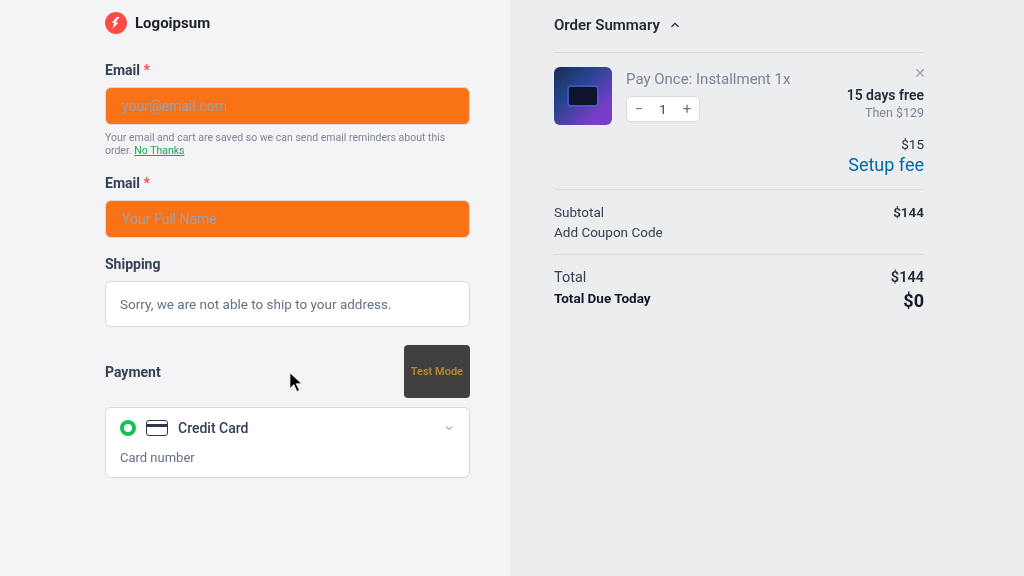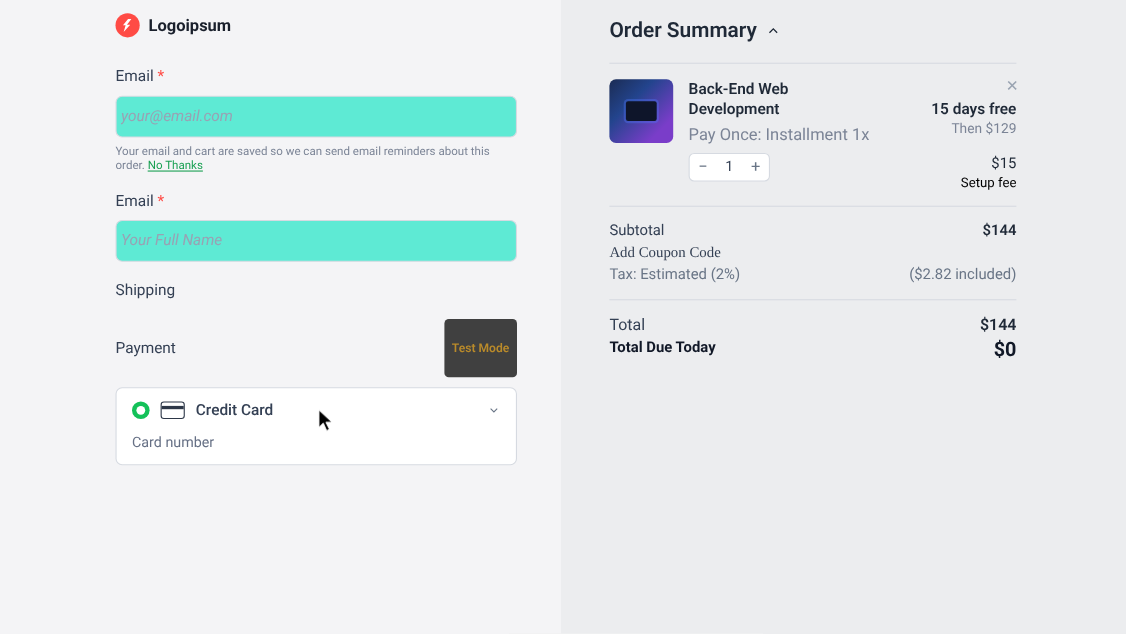--- a/index.html
+++ b/index.html
@@ -12,25 +12,25 @@
   .logo-mark {
     width: 22px; height: 22px; border-radius: 50%; background: #ff4b45; position: relative;
   }
   .logo-mark::after {
     content:""; position:absolute; inset:5px; background:#fff;
     clip-path: polygon(55% 0,80% 0,45% 45%,70% 45%,20% 100%,35% 50%,15% 50%);
   }
   .logo-text { font-weight: 700; font-size: 15px; color:#1a202c; }
 
   .fld { margin-bottom: 18px; }
-  .fld label { display: block; font-size: 14px; font-weight: 400; color:#344054; margin-bottom: 9px; }
+  .fld label { display: block; font-size: 14px; font-weight: 700; color:#344054; margin-bottom: 9px; }
   .req { color:#ff4b45; }
   .input, .select {
     width:100%; height: 38px; border:1px solid #d6dae1; border-radius:6px;
-    background:#5eead4; padding:0 4px; font-size:14px; color:#344054;font-style:italic;
+    background:#f97316; padding:0 16px; font-size:14px; color:#344054;
   }
   .input::placeholder { color:#98a2b3; }
   .select-wrap { position:relative; }
   .select { appearance:none; padding-right:32px; color:#344054; }
   .select-caret {
     position:absolute; right:12px; top:50%; transform:translateY(-50%);
     pointer-events:none;
   }
   .hint { font-size:10.5px; color:#7b8496; margin-top:6px; }
   .hint a { color:#1aa053; text-decoration:underline; }
@@ -68,21 +68,21 @@
   .radio::before { content:""; position:absolute; inset:6px; border-radius:50%; background:#14c159; }
   .card-ic { width:22px; height:16px; border:1.5px solid #2d3748; border-radius:3px; position:relative; }
   .card-ic::after { content:""; position:absolute; left:0; right:0; top:3px; height:3px; background:#2d3748; }
   .pay-name { font-size:14px; font-weight:500; color:#344054; }
   .card-num-lbl { font-size:13px; color:#667085; }
 
   .caret-svg { width:12px; height:12px; stroke:#697586; stroke-width:2; fill:none; }
 
   
   .summary-pane { flex:1; padding:16px 100px 0 44px; background:#ecedef; }
-  .sum-hdr { display:flex; align-items:center; gap:8px; font-weight:600; font-size:19px; color:#1f2937; margin-bottom:18px; }
+  .sum-hdr { display:flex; align-items:center; gap:8px; font-weight:600; font-size:15px; color:#1f2937; margin-bottom:18px; }
   .chev-up { width:14px; height:14px; stroke:#1f2937; stroke-width:2; fill:none; }
   hr.sep { border:0; border-top:1px solid #d6dae1; margin:0 0 14px 0; }
   hr.sep2 { border:0; border-top:1px solid #d6dae1; margin:14px 0; }
 
   .line-item { display:flex; gap:14px; }
   .thumb {
     width:58px; height:58px; flex-shrink:0; border-radius:6px;
     background: linear-gradient(135deg,#1b2c54 0%,#23448d 35%,#7a3dc9 80%);
     position:relative; overflow:hidden;
   }
@@ -102,27 +102,27 @@
     width:24px; height:24px; border:0; background:transparent; color:#697586;
     font-size:15px; line-height:1; cursor:pointer;
   }
   .qty span{ width:24px; text-align:center; font-size:13px; color:#344054; }
 
   .li-right { text-align:right; min-width:110px; position:relative; }
   .close-x { position:absolute; top:-2px; right:-2px; color:#9aa4b2; font-size:14px; cursor:pointer; }
   .free-line{ font-size:14px; font-weight:600; color:#1f2937; margin-top:20px;}
   .then-line{ font-size:12.5px; color:#7b8496; margin-top:2px;}
   .setup-amt{ font-size:13.5px; color:#1f2937; margin-top:16px;}
-  .setup-lbl{ font-size:12px; color:#000000; margin-top:2px;}
+  .setup-lbl{ font-size:18px; color:#0369a1; margin-top:2px;}
 
   .row { display:flex; justify-content:space-between; font-size:13.5px; margin:4px 0; }
   .row .k { color:#344054; }
   .row .v { color:#1f2937; font-weight:600; }
   .row.muted .k, .row.muted .v { color:#697586; font-weight:400; }
-  .coupon { color:#344054; cursor:pointer;font-family:Liberation Serif, serif; }
+  .coupon { color:#344054; cursor:pointer; }
 
   .row.total .k, .row.total .v { font-size:14.5px; }
   .row.due .k { font-weight:700; color:#111827; }
   .row.due .v { font-weight:700; color:#111827; font-size:18px; }
 
   
   .cursor {
     position:fixed; left:289px; top:372px; width:16px; height:22px; z-index:9999;
   }
 </style>
@@ -146,20 +146,21 @@
   </div>
 
   <div class="fld">
     <label><span>Email</span> <span class="req">*</span></label>
     <input class="input" type="text" placeholder="Your Full Name" style="">
   </div>
 
 
   <div class="fld">
     <label>Shipping</label>
+    <div class="ship-box">Sorry, we are not able to ship to your address.</div>
   </div>
 
   <div class="fld" style="margin-bottom:8px">
     <div class="payment-hdr">
       <label style="margin:0">Payment</label>
       <span class="test-badge">Test Mode</span>
     </div>
     <div class="pay-box">
       <div class="pay-method">
         <div class="pay-left">
@@ -183,21 +184,20 @@
     <span>Order Summary</span>
     <svg class="chev-up" viewBox="0 0 24 24">
         <polyline points="6 15 12 9 18 15"></polyline>
       </svg>
   </div>
   <hr class="sep">
 
   <div class="line-item">
     <div class="thumb"></div>
     <div class="li-main">
-      <div class="li-title">Back-End Web Development</div>
       <div class="li-sub">Pay Once: Installment 1x</div>
       <div class="qty">
         <button>−</button>
         <span>1</span>
         <button>+</button>
       </div>
     </div>
     <div class="li-right">
       <div class="close-x">✕</div>
       <div class="free-line">15 days free</div>
@@ -210,24 +210,20 @@
   <hr class="sep2">
 
   <div class="row">
     <span class="k">Subtotal</span>
     <span class="v">$144</span>
   </div>
   <div class="row">
     <span class="k coupon">Add Coupon Code</span>
       <span></span>
   </div>
-  <div class="row muted">
-    <span class="k">Tax: Estimated (2%)</span>
-    <span class="v">($2.82 included)</span>
-  </div>
 
   <hr class="sep2">
 
   <div class="row total">
     <span class="k">Total</span>
     <span class="v">$144</span>
   </div>
   <div class="row due">
     <span class="k">Total Due Today</span>
     <span class="v">$0</span>

